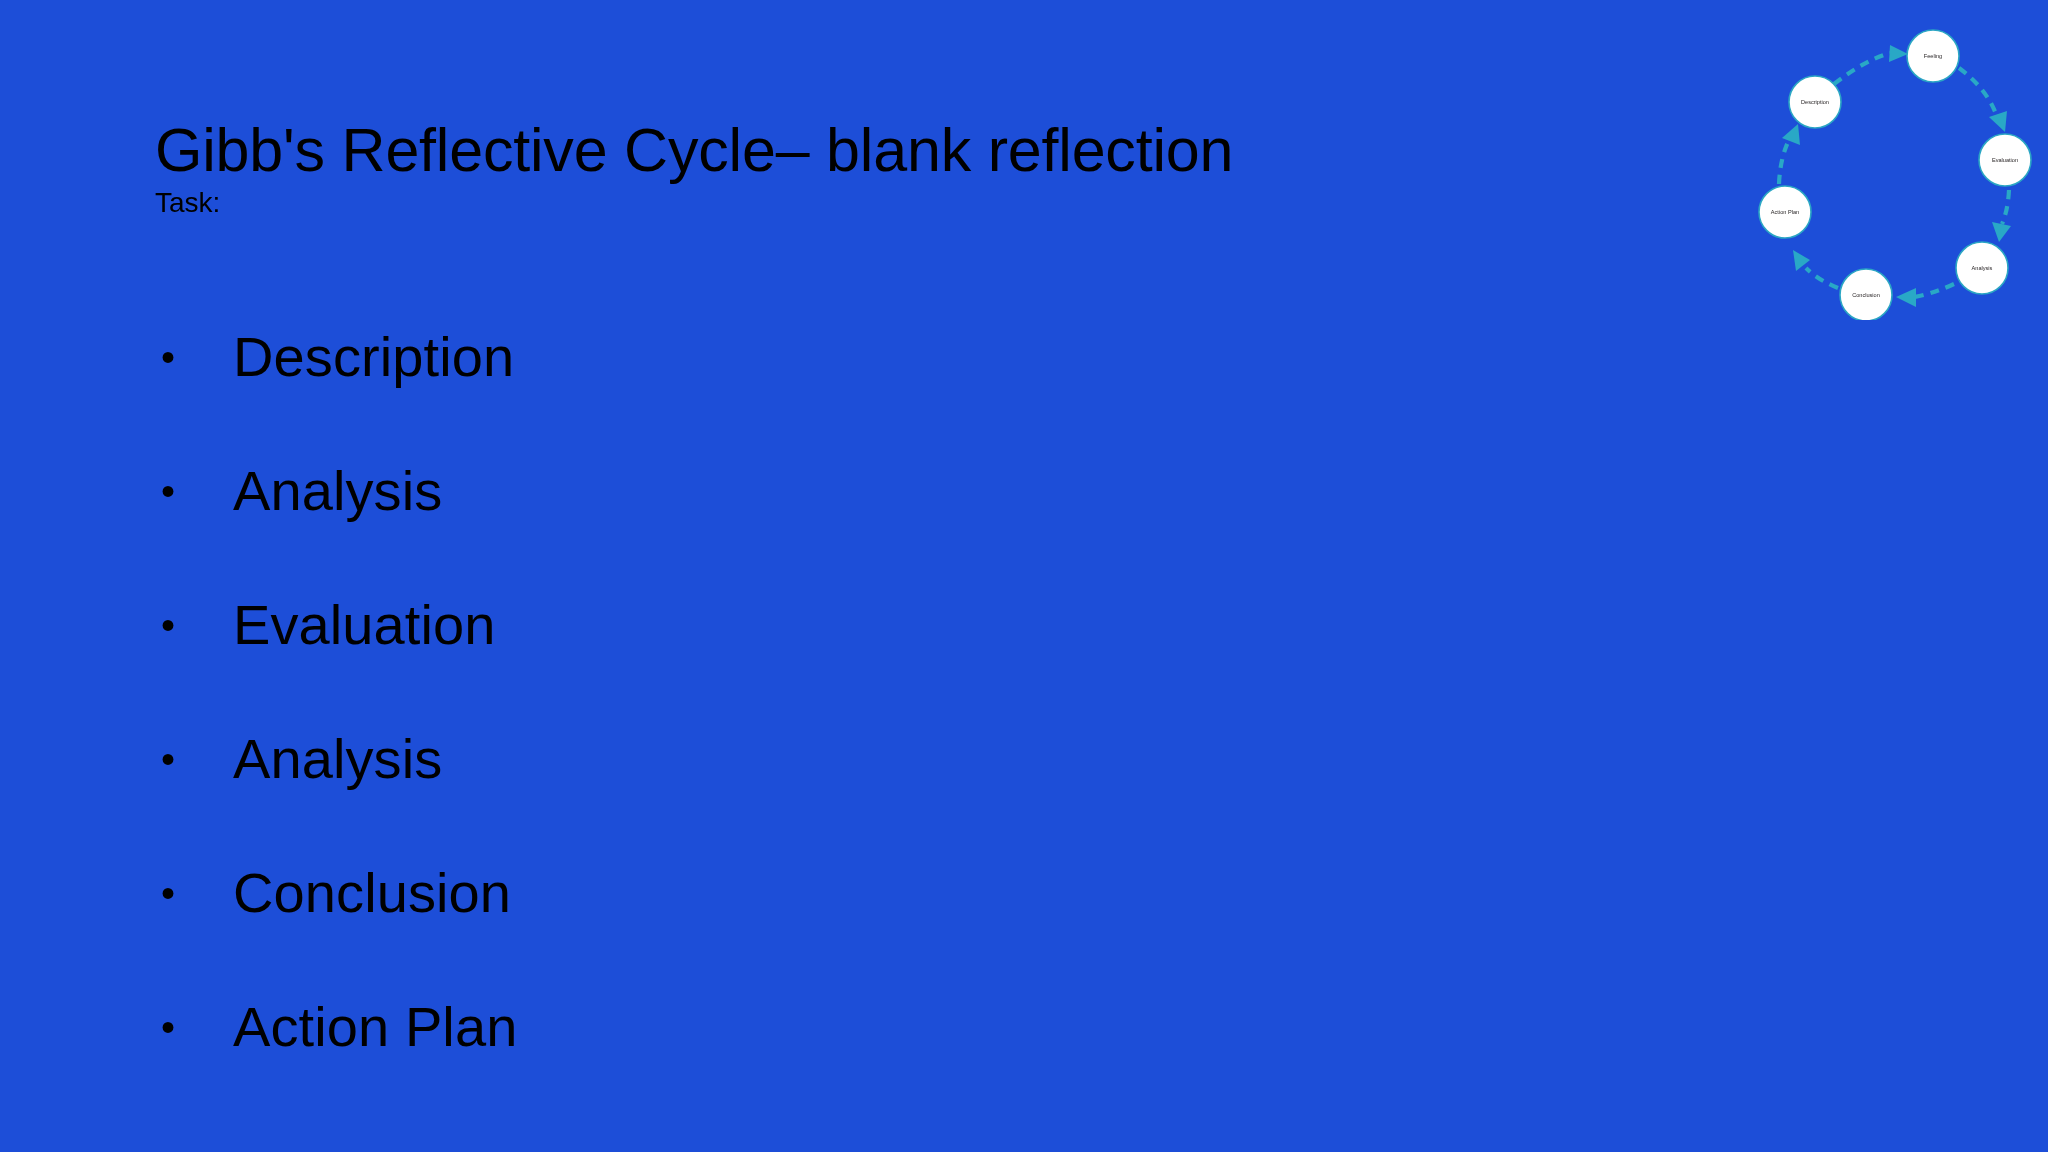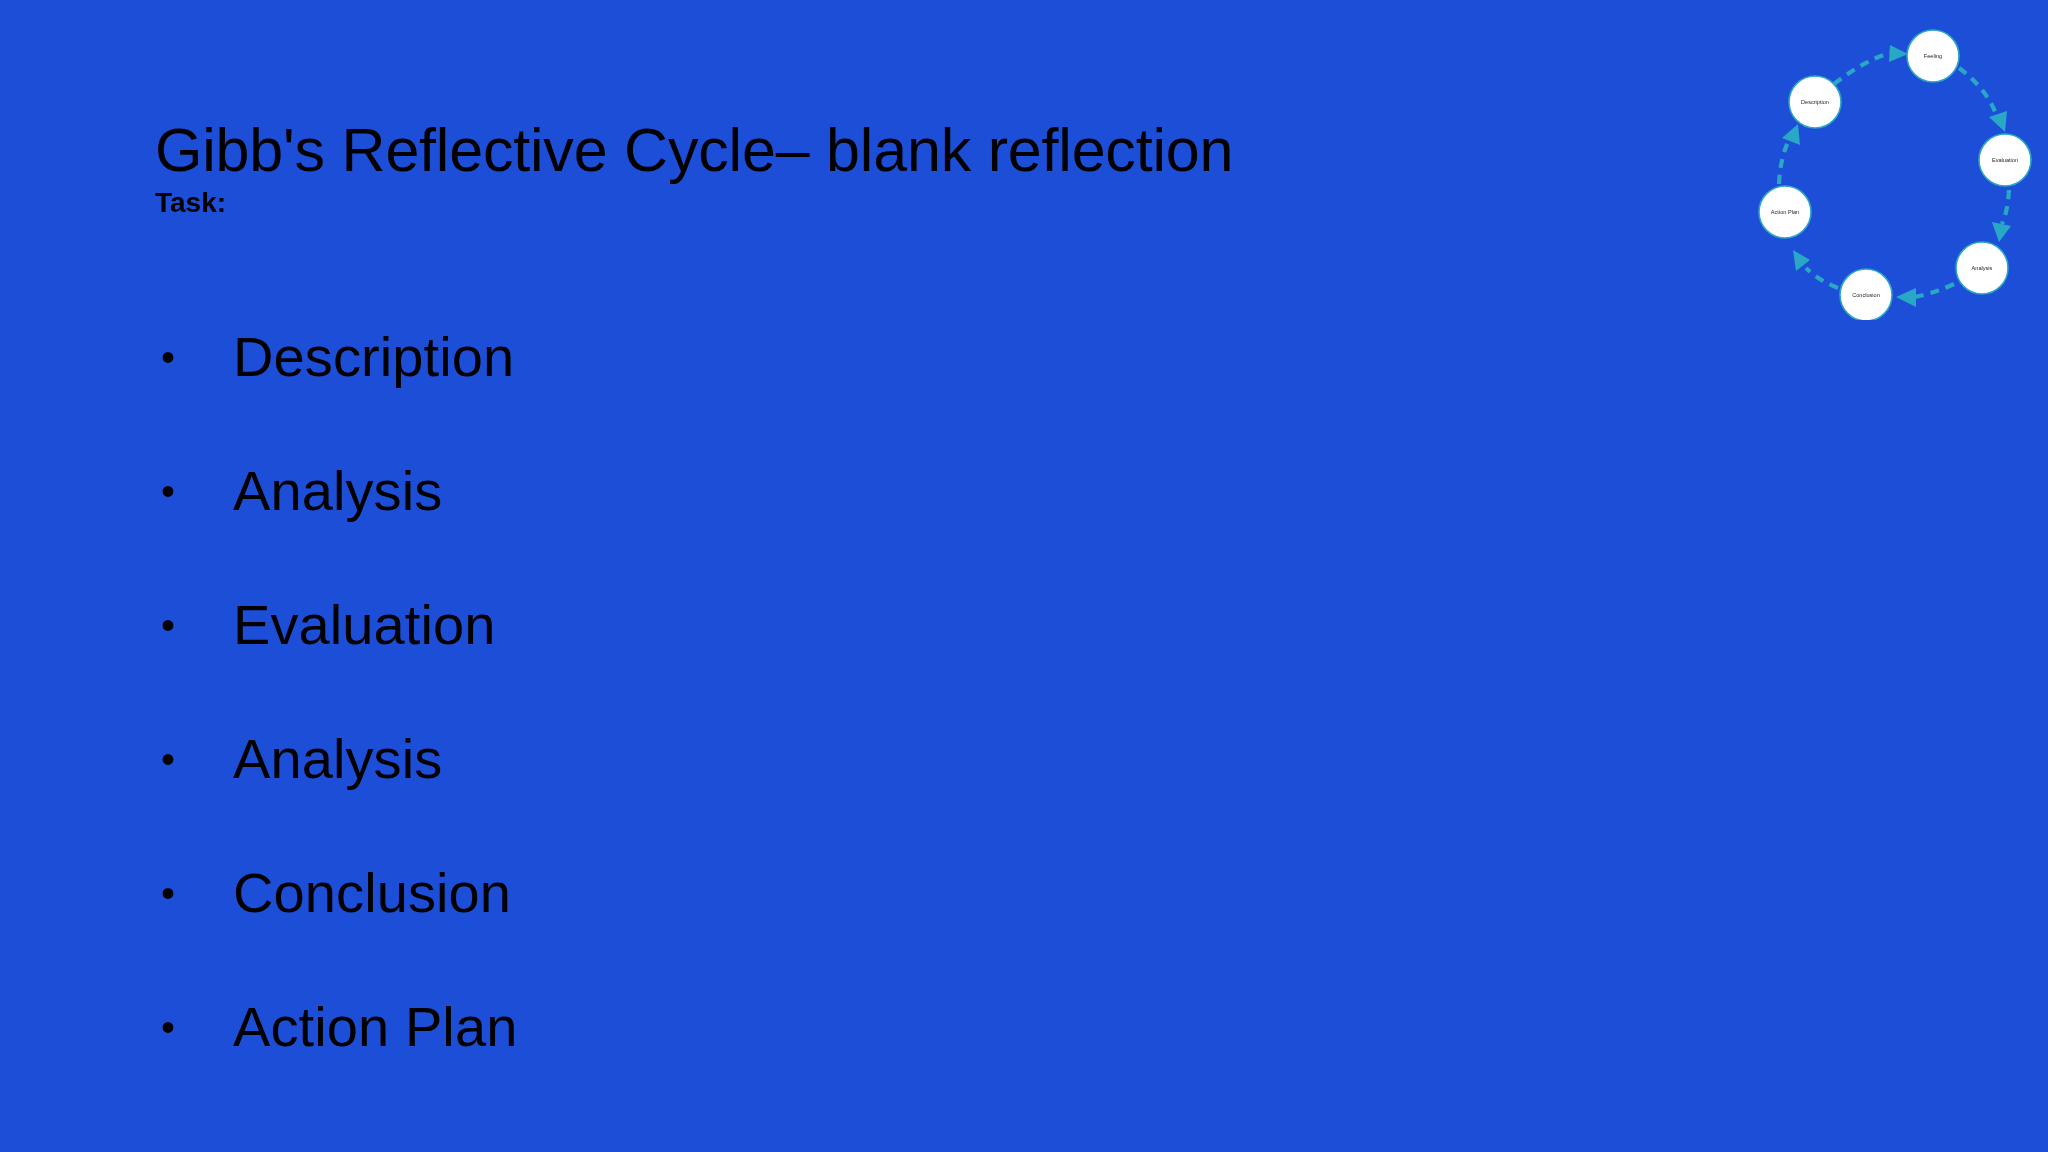--- a/index.html
+++ b/index.html
@@ -31,21 +31,21 @@
     font-size: 61px;
     font-weight: 400;
     line-height: 1.05;
     letter-spacing: -0.2px;
     color: #000000;
     white-space: nowrap;
   }
   .slide-subtitle {
     margin-top: 6px;
     font-size: 28px;
-    font-weight: 700;
+    font-weight: 400;
     line-height: 1.1;
     color: #000000;
   }
 
   
   .bullet-list {
     position: absolute;
     left: 155px;
     top: 290px;
     width: 1450px;

